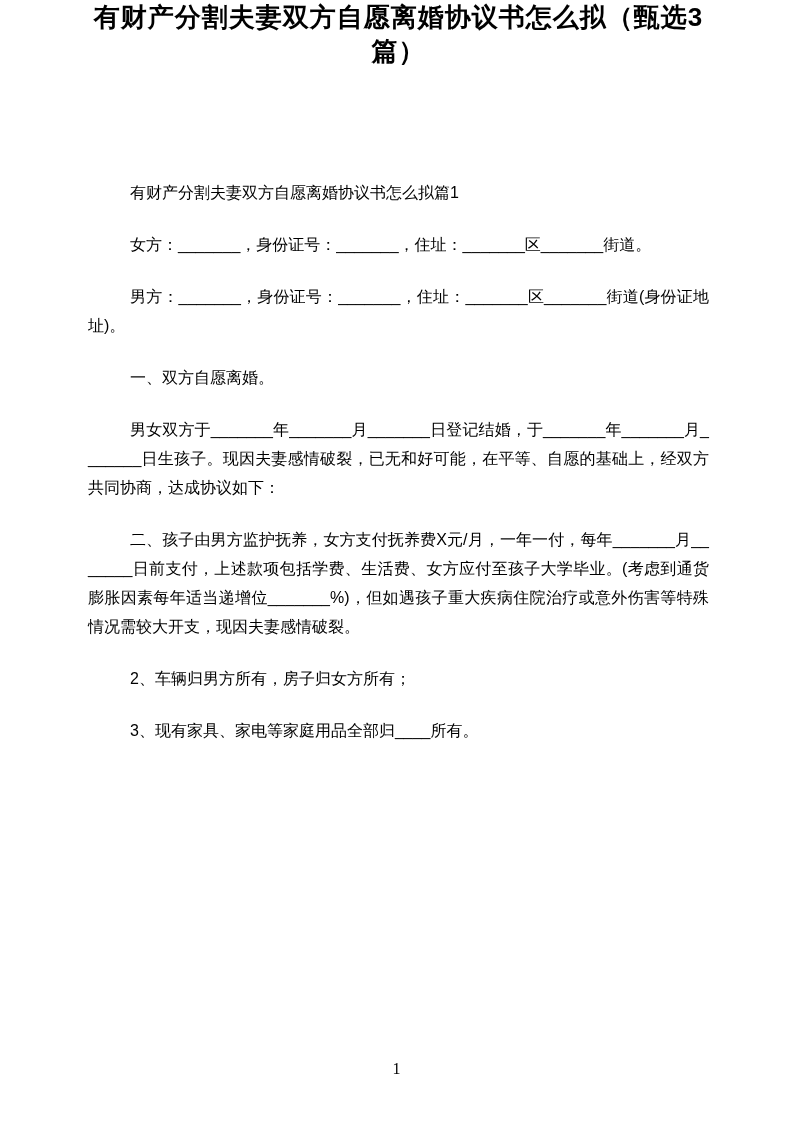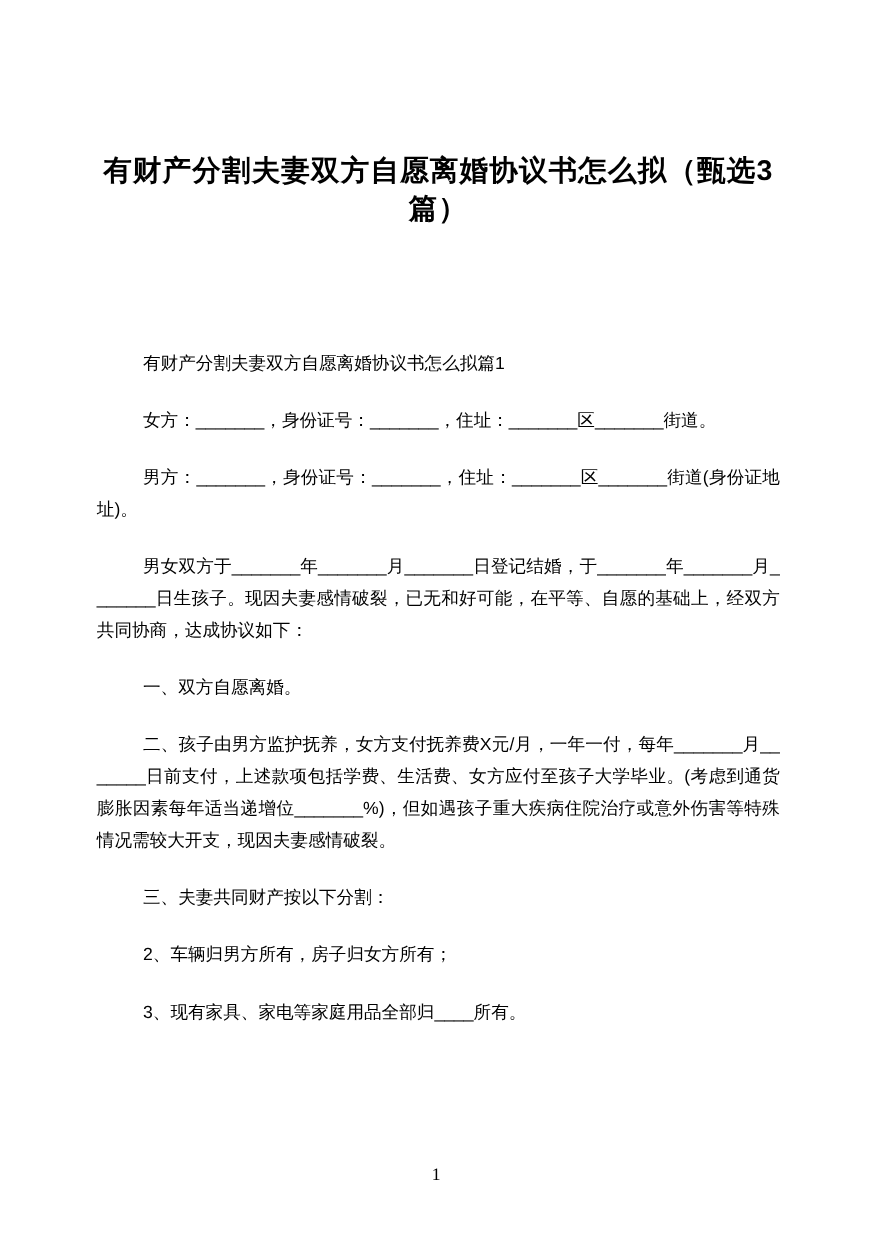--- a/index.html
+++ b/index.html
@@ -14,21 +14,20 @@
     margin: 0 auto;
     background: #ffffff;
     color: #000000;
     font-family: "Liberation Sans", "DejaVu Sans", sans-serif;
     box-sizing: border-box;
     padding: 0 84px 0 88px;
     overflow: hidden;
   }
   .doc-title {
     margin: 0;
-    padding-top: 138px;
     font-size: 26px;
     font-weight: bold;
     text-align: center;
     letter-spacing: 1px;
     line-height: 34px;
     color: #000000;
   }
   .section-heading {
     margin: 110px 0 0 0;
     font-size: 16px;
@@ -61,22 +60,21 @@
 <body>
 
 <div class="page">
   <h1 class="doc-title">有财产分割夫妻双方自愿离婚协议书怎么拟（甄选3篇）</h1>
 
   <h2 class="section-heading">有财产分割夫妻双方自愿离婚协议书怎么拟篇1</h2>
 
   <div class="doc-body" id="doc-body">
       <p class="para">女方：_______，身份证号：_______，住址：_______区_______街道。</p>
       <p class="para">男方：_______，身份证号：_______，住址：_______区_______街道(身份证地址)。</p>
+      <p class="para">一、双方自愿离婚。</p>
       <p class="para">男女双方于_______年_______月_______日登记结婚，于_______年_______月_______日生孩子。现因夫妻感情破裂，已无和好可能，在平等、自愿的基础上，经双方共同协商，达成协议如下：</p>
-      <p class="para">一、双方自愿离婚。</p>
       <p class="para">二、孩子由男方监护抚养，女方支付抚养费X元/月，一年一付，每年_______月_______日前支付，上述款项包括学费、生活费、女方应付至孩子大学毕业。(考虑到通货膨胀因素每年适当递增位_______%)，但如遇孩子重大疾病住院治疗或意外伤害等特殊情况需较大开支，现因夫妻感情破裂。</p>
-      <p class="para">三、夫妻共同财产按以下分割：</p>
       <p class="para">2、车辆归男方所有，房子归女方所有；</p>
       <p class="para">3、现有家具、家电等家庭用品全部归____所有。</p>
     </div>
 
   <div class="page-number">1</div>
 </div>
 
 </body></html>

